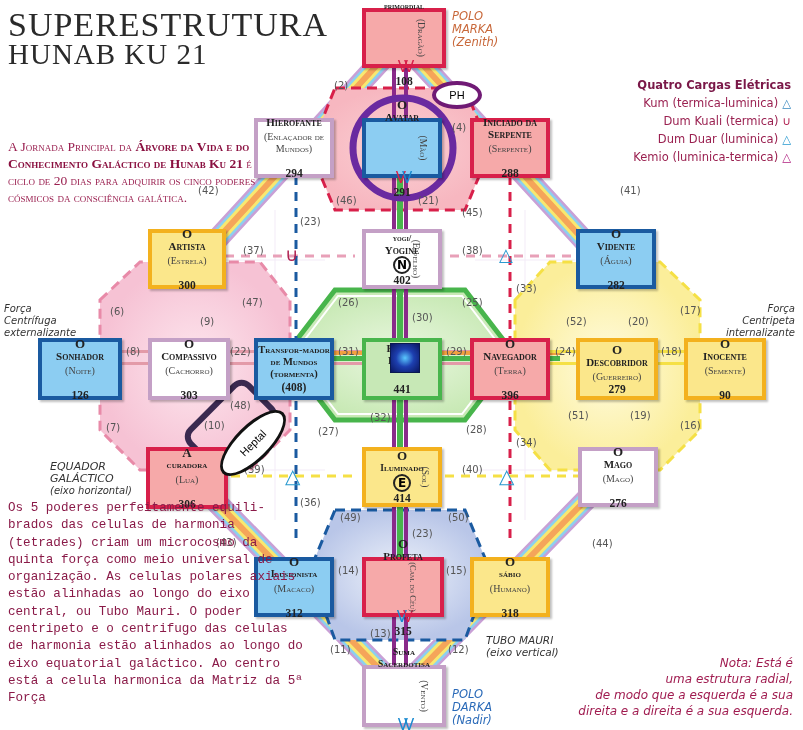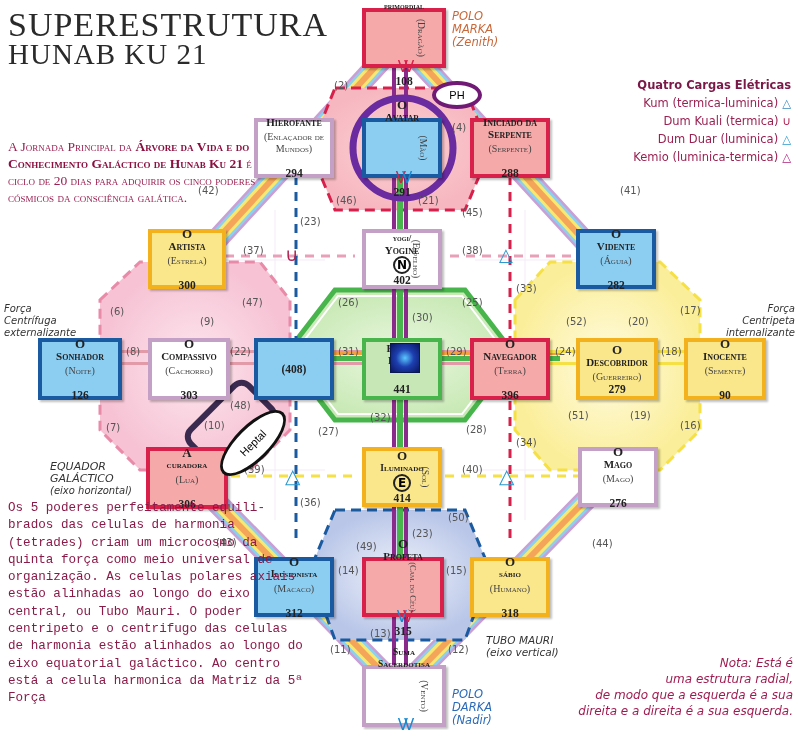--- a/index.html
+++ b/index.html
@@ -250,20 +250,21 @@
 </div>
 
 <div class="card white" style="left:148px;top:338px;width:82px;height:62px;">
   <div class="o">O</div>
   <div class="nm">Compassivo</div>
   <div class="sub">(Cachorro)</div>
   <div class="num">303</div>
 </div>
 
 <div class="card blue" style="left:254px;top:338px;width:80px;height:62px;">
+  <div class="nm" style="max-width:74px;font-size:10.5px">Transfor-mador de Mundos (tormenta)</div>
   <div class="num" style="margin-top:1px">(408)</div>
 </div>
 
 <div class="card green" style="left:362px;top:338px;width:80px;height:62px;">
   <div class="nm">Hunab</div>
   <div class="nm">Ku 21</div>
   <div style="height:14px"></div>
   <div class="num">441</div>
 </div>
 <div class="hunabimg"></div>
@@ -374,21 +375,21 @@
       <div class="wlabel" style="left: 318px; top: 426px;">(27)</div>
       <div class="wlabel" style="left: 370px; top: 412px;">(32)</div>
       <div class="wlabel" style="left: 466px; top: 424px;">(28)</div>
       <div class="wlabel" style="left: 516px; top: 437px;">(34)</div>
       <div class="wlabel" style="left: 568px; top: 410px;">(51)</div>
       <div class="wlabel" style="left: 630px; top: 410px;">(19)</div>
       <div class="wlabel" style="left: 680px; top: 420px;">(16)</div>
       <div class="wlabel" style="left: 244px; top: 464px;">(39)</div>
       <div class="wlabel" style="left: 462px; top: 464px;">(40)</div>
       <div class="wlabel" style="left: 300px; top: 497px;">(36)</div>
-      <div class="wlabel" style="left: 356px; top: 512px; margin-top: 29px;">(49)</div>
+      <div class="wlabel" style="left: 340px; top: 512px;">(49)</div>
       <div class="wlabel" style="left: 448px; top: 512px;">(50)</div>
       <div class="wlabel" style="left: 216px; top: 537px;">(43)</div>
       <div class="wlabel" style="left: 592px; top: 538px;">(44)</div>
       <div class="wlabel" style="left: 412px; top: 528px;">(23)</div>
       <div class="wlabel" style="left: 338px; top: 565px;">(14)</div>
       <div class="wlabel" style="left: 446px; top: 565px;">(15)</div>
       <div class="wlabel" style="left: 370px; top: 628px;">(13)</div>
       <div class="wlabel" style="left: 330px; top: 644px;">(11)</div>
       <div class="wlabel" style="left: 448px; top: 644px;">(12)</div>
     </div>

